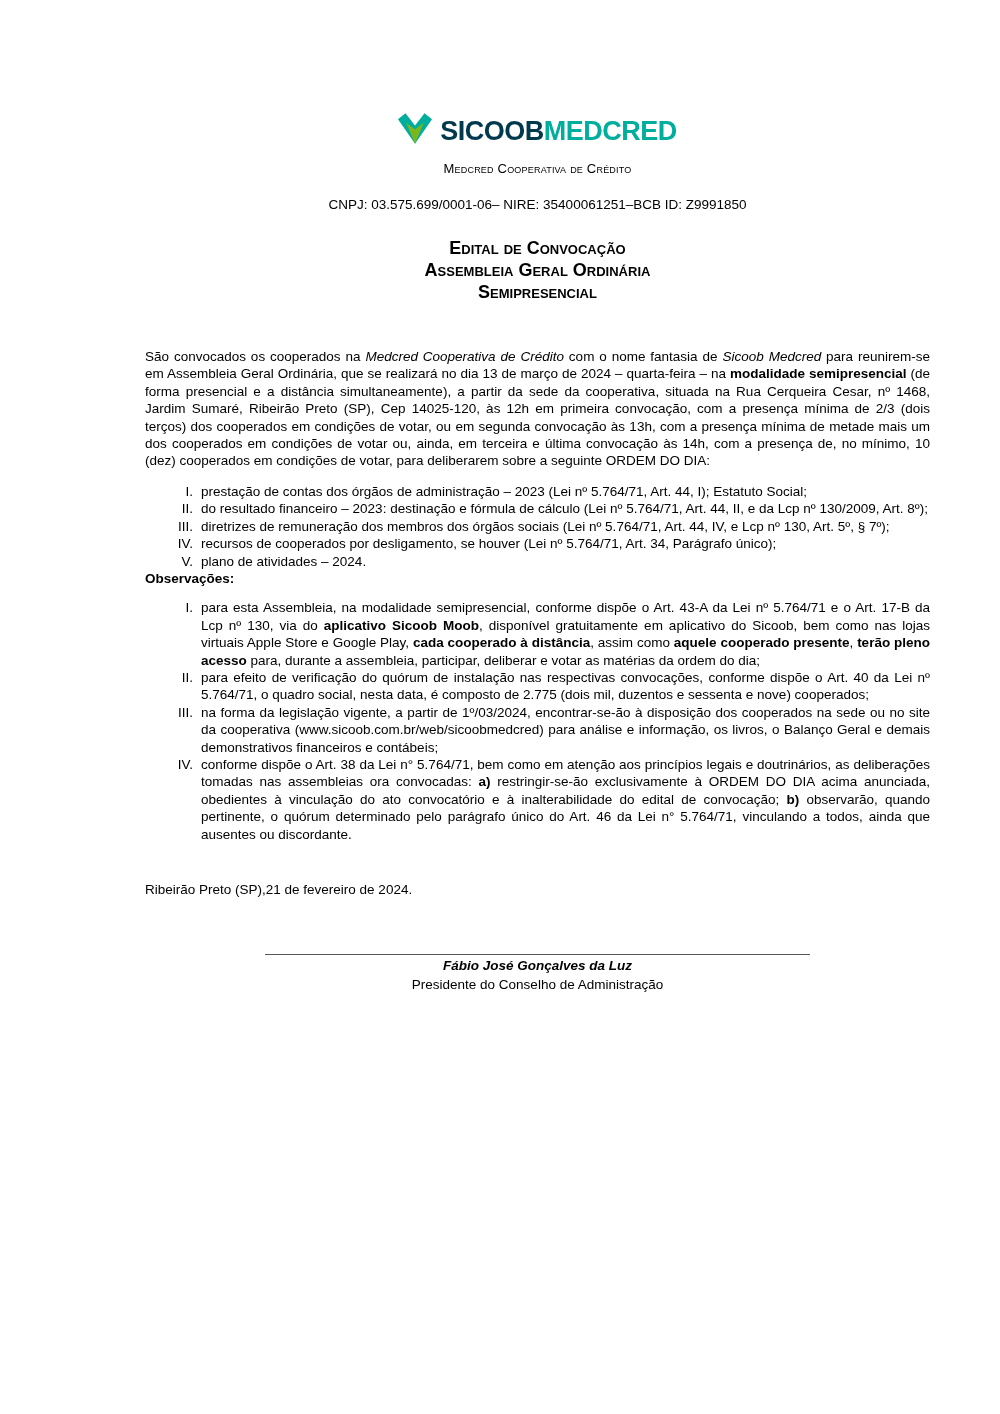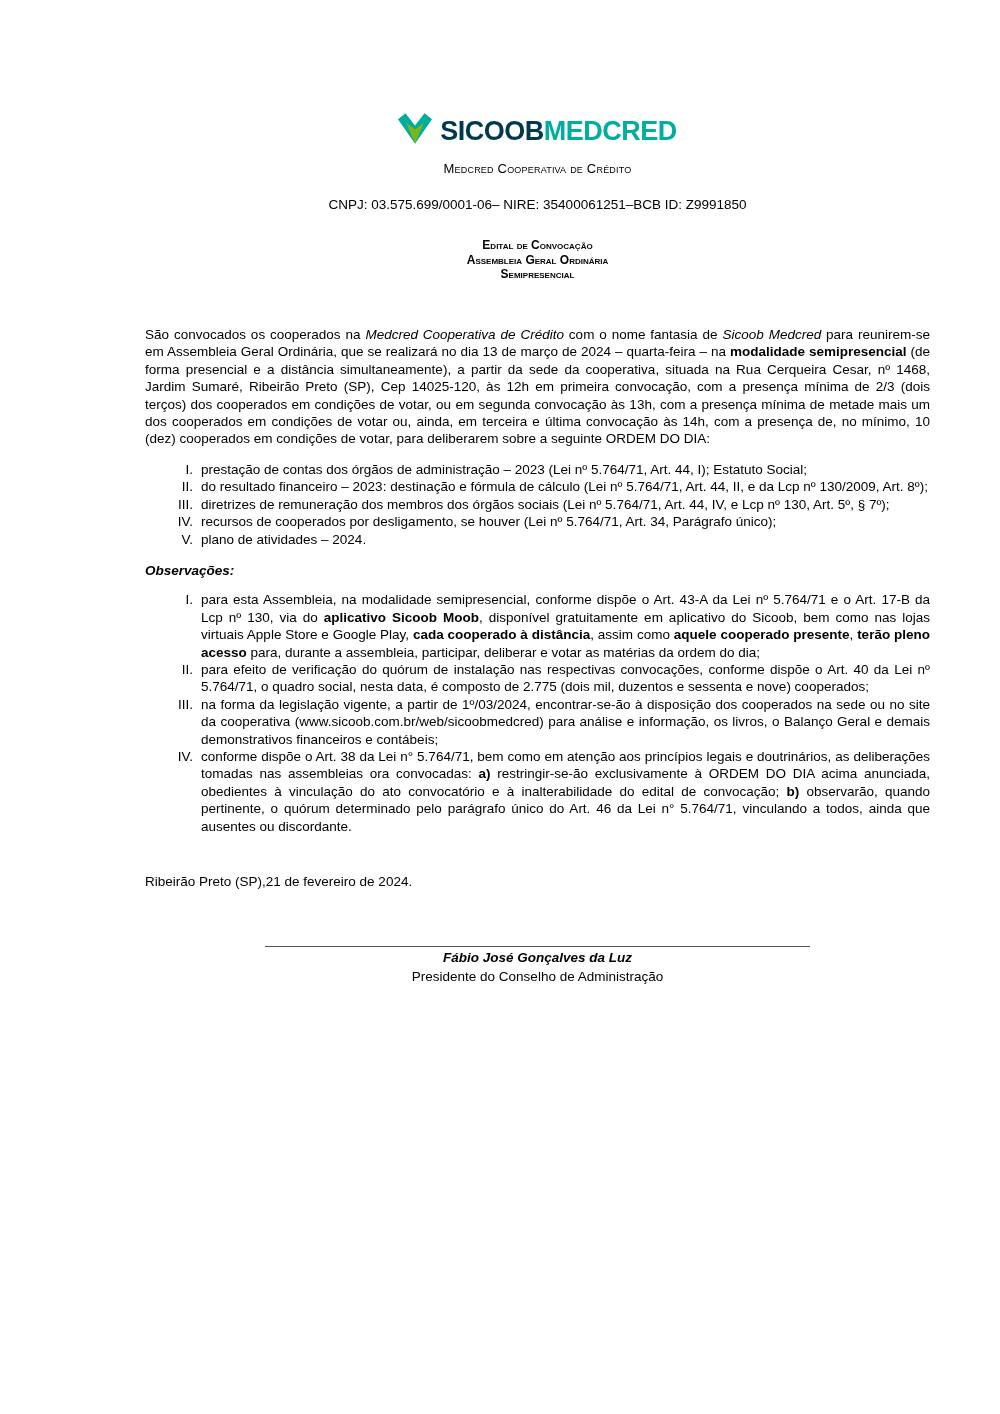--- a/index.html
+++ b/index.html
@@ -32,35 +32,35 @@
     font-size: 13px;
     letter-spacing: 0.2px;
   }
   .registration { margin-top: 18px; text-align: center; font-size: 13.5px; }
 
   .title-block { margin-top: 25px; }
   .title-line {
     text-align: center;
     font-weight: bold;
     font-variant: small-caps;
-    font-size: 12px;
+    font-size: 18px;
     line-height: 1.22;
   }
 
   
   .intro { margin-top: 44px; text-align: justify; }
 
   ol.doc-list { list-style: none; }
   .agenda { margin-top: 13px; }
   .obs { margin-top: 12px; }
   .list-item { display: flex; }
   .marker { flex: 0 0 56px; padding-right: 8px; text-align: right; }
   .item-text { flex: 1; text-align: justify; }
 
-  .obs-heading { margin-top: 14px; font-weight: bold; font-style: italic; }
+  .obs-heading { font-weight: bold; }
 
   .bold { font-weight: bold; }
   .italic { font-style: italic; }
 
   .date-line { margin-top: 38px; text-align: left; }
 
   .signature { margin: 56px auto 0 auto; width: 545px; text-align: center; }
   .sig-rule { border-top: 1px solid #555; height: 0; }
   .sig-name { margin-top: 2px; font-weight: bold; font-style: italic; }
   .sig-role { margin-top: 1px; }

